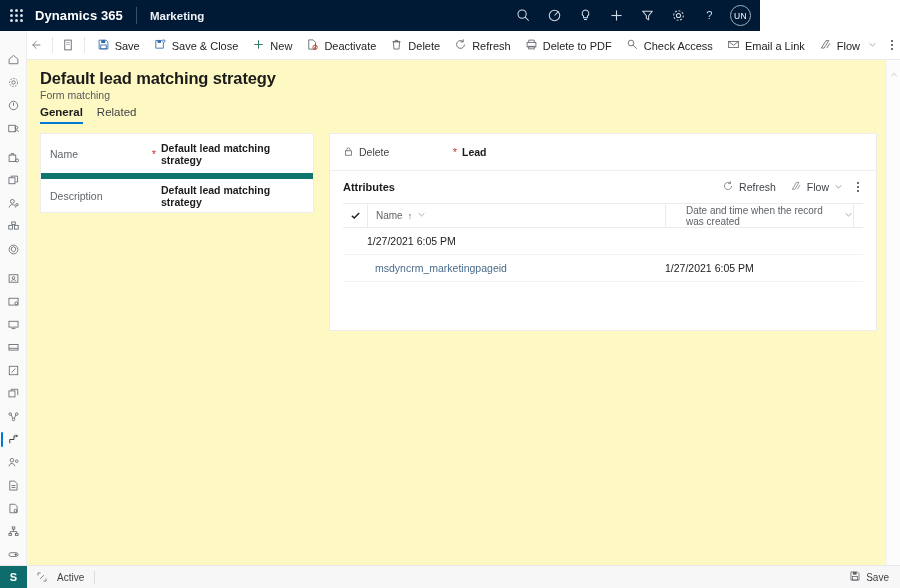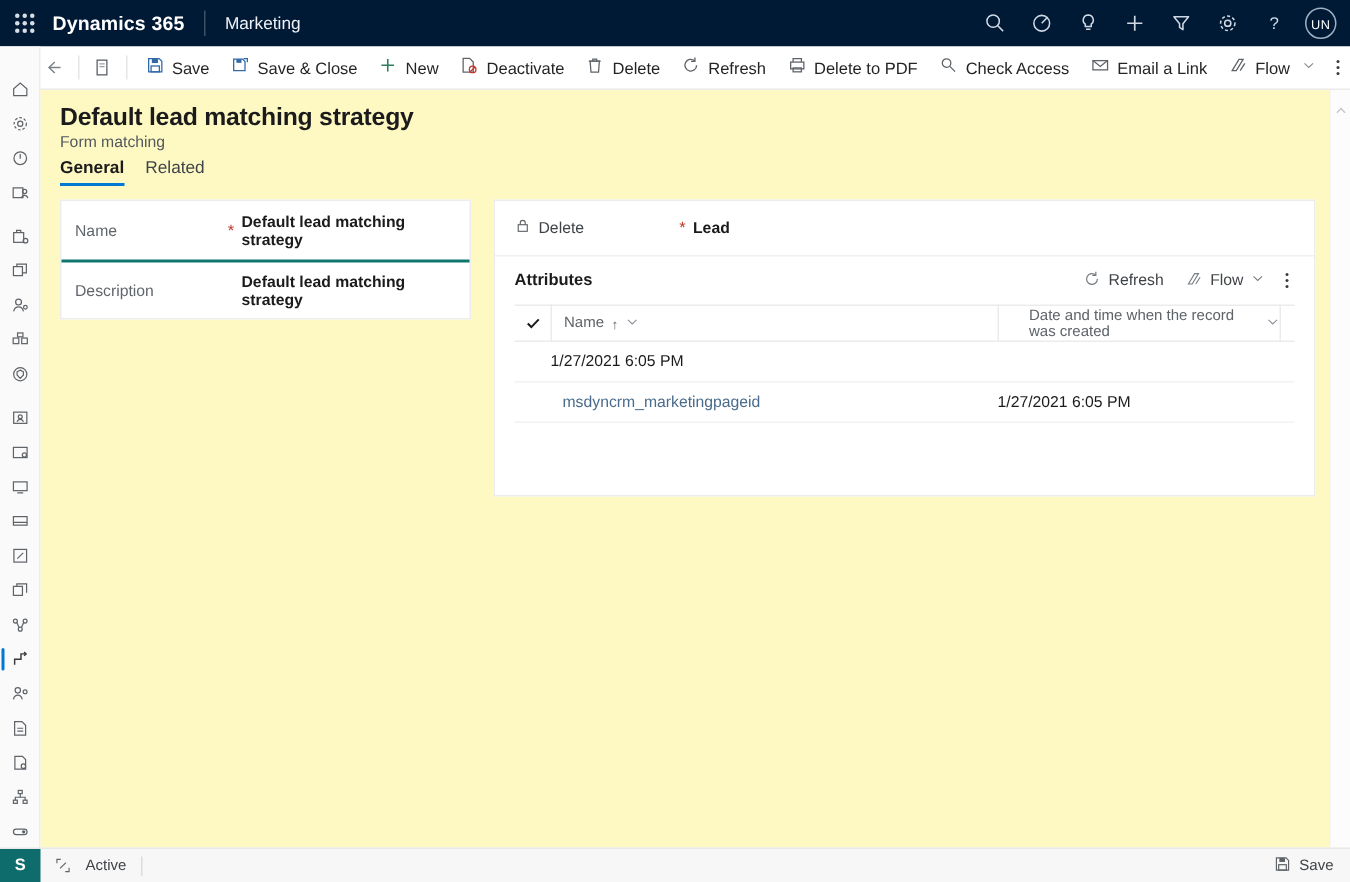--- a/index.html
+++ b/index.html
@@ -7,32 +7,32 @@
     width: 900px; height: 588px;
     font-family: "Liberation Sans", sans-serif;
     background: #ffffff;
     overflow: hidden;
     -webkit-font-smoothing: antialiased;
   }
   #app { position: relative; width: 900px; height: 588px; background: #fff; }
 
   
   .topbar {
-    position: absolute; top: 0; left: 0; width: 900px; height: 31px;
+    position: absolute; top: 0; left: 0; width: 760px; height: 31px;
     background: #001a36; display: flex; align-items: center;
   }
   .waffle { width: 32px; height: 31px; display: flex; align-items: center; justify-content: center; cursor: pointer; }
   .waffle-grid { display: grid; grid-template-columns: repeat(3, 3px); grid-template-rows: repeat(3, 3px); gap: 2px; }
   .waffle-grid i { width: 3px; height: 3px; background: #d6dde5; border-radius: 50%; display: block; }
   .brand {
     color: #ffffff; font-size: 13px; font-weight: bold; letter-spacing: .1px;
     padding-left: 3px; white-space: nowrap;
   }
   .brand-div { width: 1px; height: 17px; background: #3d5167; margin: 0 13px; }
-  .appname { color: #eef2f6; font-size: 11.5px; white-space: nowrap; }
+  .appname { color: #eef2f6; font-size: 11.5px; white-space: nowrap; font-weight: bold; }
   .top-right { margin-left: auto; display: flex; align-items: center; padding-right: 9px; }
   .tbtn {
     width: 31px; height: 31px; display: flex; align-items: center; justify-content: center;
     cursor: pointer;
   }
   .tbtn svg { display: block; }
   .avatar {
     width: 21px; height: 21px; border-radius: 50%; border: 1px solid #9fb0c2;
     color: #ffffff; font-size: 8.5px; display: flex; align-items: center; justify-content: center;
     margin-left: 5px; cursor: pointer; letter-spacing: .3px;
@@ -97,21 +97,21 @@
   .tab.active::after {
     content: ""; position: absolute; left: 0; right: 0; bottom: 0; height: 2px; background: #0078d4;
   }
 
   
   .form-card {
     position: absolute; left: 13px; top: 73px; width: 274px; height: 80px;
     border: 1px solid #ededed; background: #fff;
   }
   .frow { display: flex; align-items: center; height: 39px; padding: 0 9px; position: relative; }
-  .frow + .frow { border-top: 2px solid #0f766e; }
+  .frow + .frow { border-top: 6px solid #0f766e; }
   .flabel { font-size: 10.5px; color: #61666b; width: 97px; flex: none; }
   .freq { color: #c0392b; font-size: 11px; width: 14px; flex: none; text-align: center; }
   .fvalue { font-size: 10.5px; color: #1b1b1b; font-weight: bold; }
 
   
   .detail-card {
     position: absolute; left: 302px; top: 73px; width: 548px; height: 198px;
     border: 1px solid #ededed; background: #fff;
   }
   .target-row {

